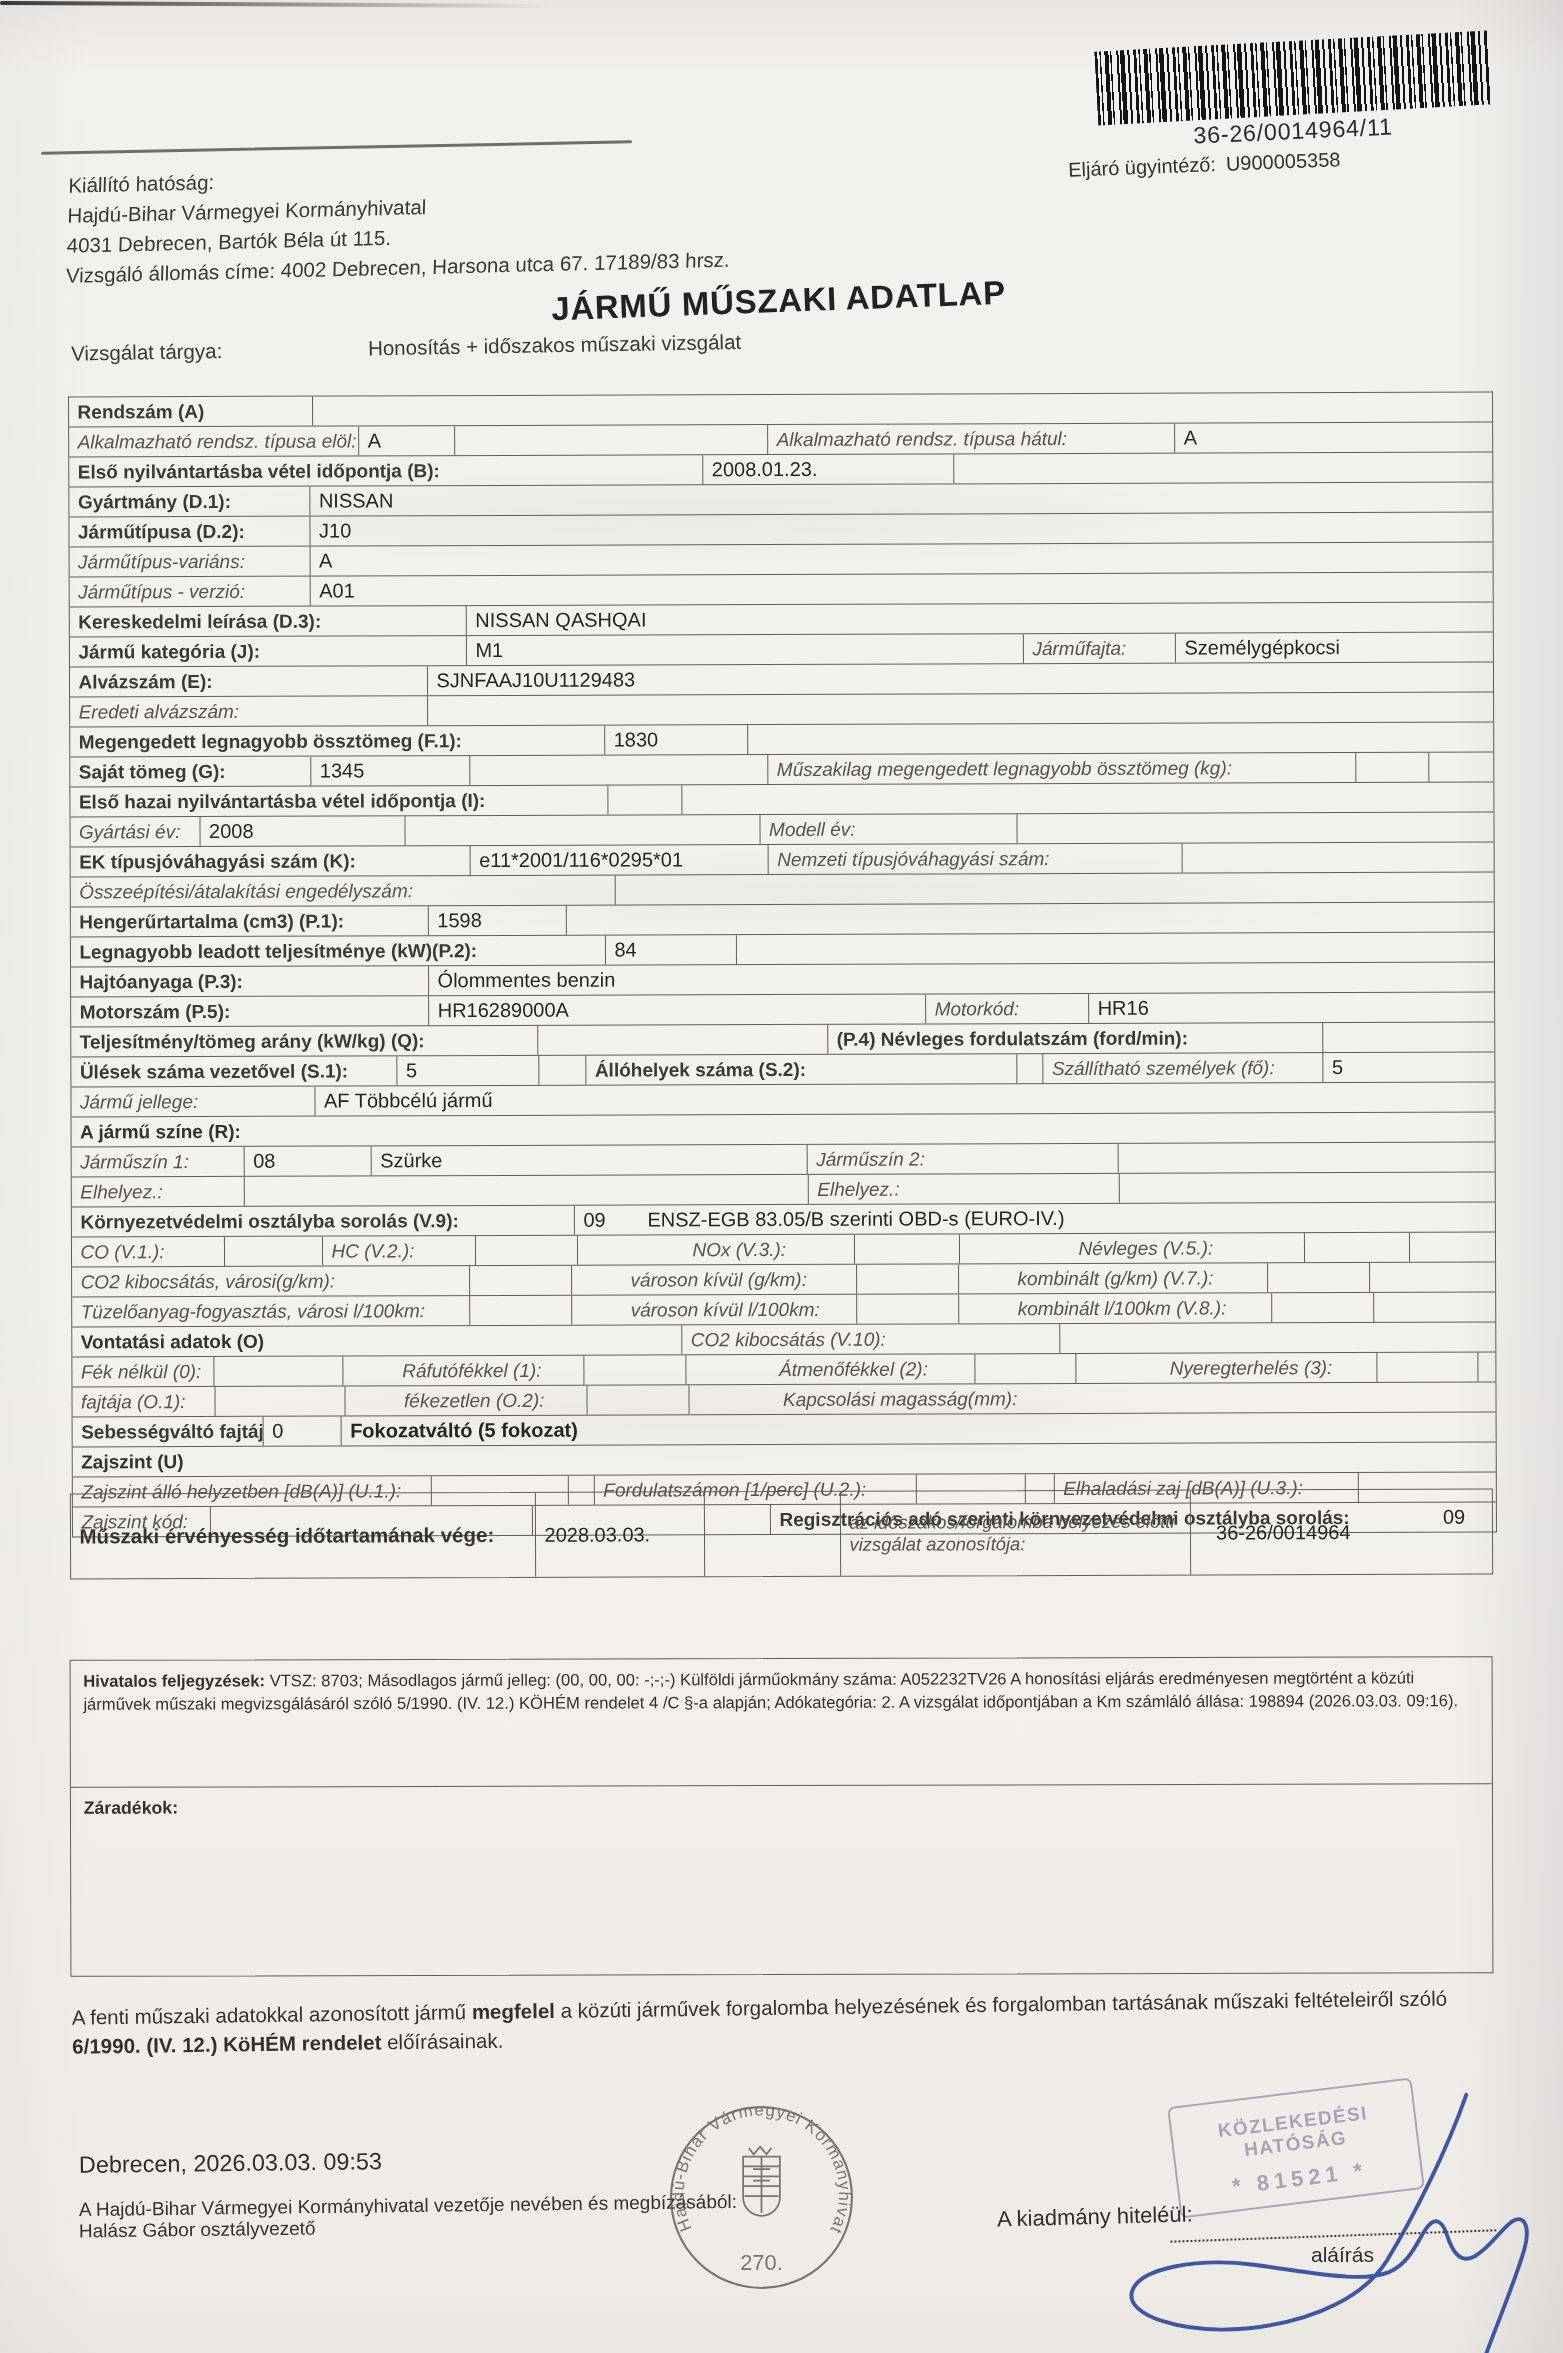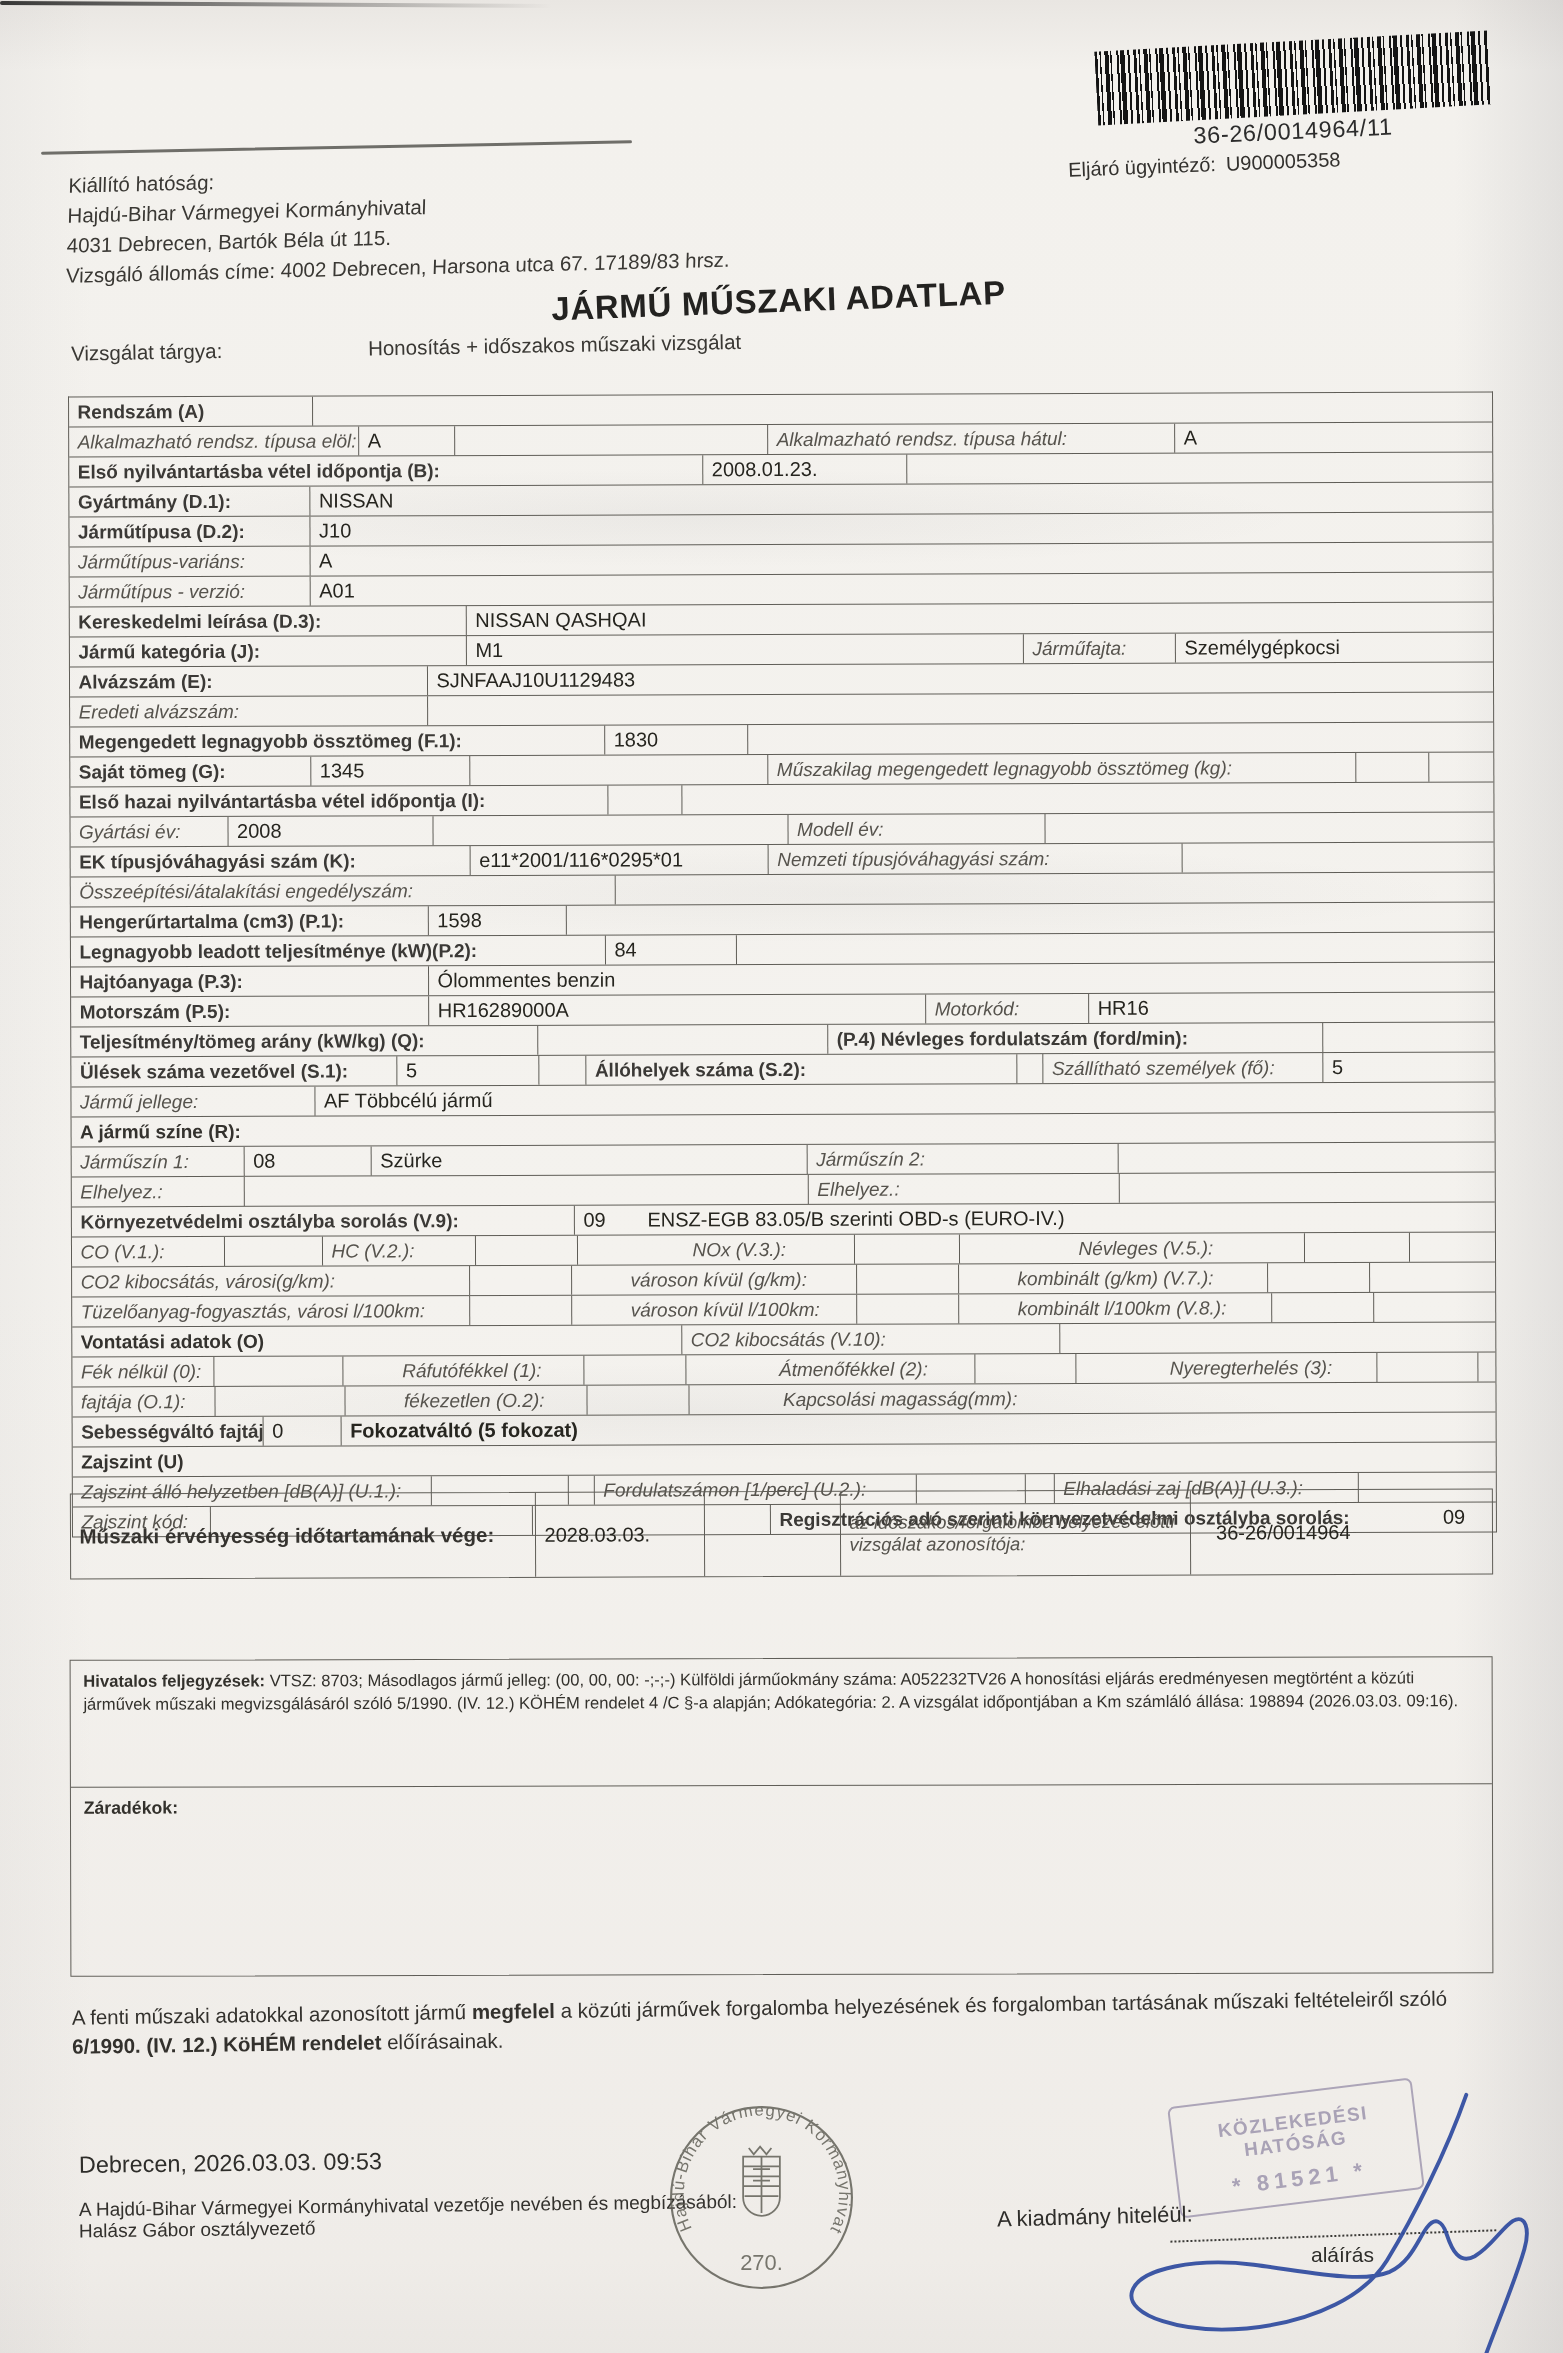--- a/index.html
+++ b/index.html
@@ -105,21 +105,21 @@
     </div>
     <div class="row">
       <div class="c br lbl it" style="width:290px">Alkalmazható rendsz. típusa elöl:</div>
       <div class="c br val" style="width:96px">A</div>
       <div class="c" style="width:312px"></div>
       <div class="c bl lbl it" style="width:407px">Alkalmazható rendsz. típusa hátul:</div>
       <div class="c bl fill val">A</div>
     </div>
     <div class="row">
       <div class="c br lbl" style="width:634px">Első nyilvántartásba vétel időpontja (B):</div>
-      <div class="c br val" style="width:204px">2008.01.23.</div>
+      <div class="c br val" style="width:251px">2008.01.23.</div>
       <div class="c fill"></div>
     </div>
     <div class="row">
       <div class="c br lbl" style="width:241px">Gyártmány (D.1):</div>
       <div class="c fill val">NISSAN</div>
     </div>
     <div class="row">
       <div class="c br lbl" style="width:241px">Járműtípusa (D.2):</div>
       <div class="c fill val">J10</div>
     </div>
@@ -161,21 +161,21 @@
       <div class="c bl lbl it" style="width:588px">Műszakilag megengedett legnagyobb össztömeg (kg):</div>
       <div class="c bx" style="width:74px"></div>
       <div class="c fill"></div>
     </div>
     <div class="row">
       <div class="c br lbl" style="width:538px">Első hazai nyilvántartásba vétel időpontja (I):</div>
       <div class="c br" style="width:74px"></div>
       <div class="c fill"></div>
     </div>
     <div class="row">
-      <div class="c br lbl it" style="width:158px">Gyártási év:</div>
+      <div class="c br lbl it" style="width:130px">Gyártási év:</div>
       <div class="c br val" style="width:205px">2008</div>
       <div class="c" style="width:354px"></div>
       <div class="c bl lbl it" style="width:166px">Modell év:</div>
       <div class="c br" style="width:92px"></div>
       <div class="c fill"></div>
     </div>
     <div class="row">
       <div class="c br lbl" style="width:400px">EK típusjóváhagyási szám (K):</div>
       <div class="c val" style="width:297px">e11*2001/116*0295*01</div>
       <div class="c bl lbl it" style="width:312px">Nemzeti típusjóváhagyási szám:</div>

